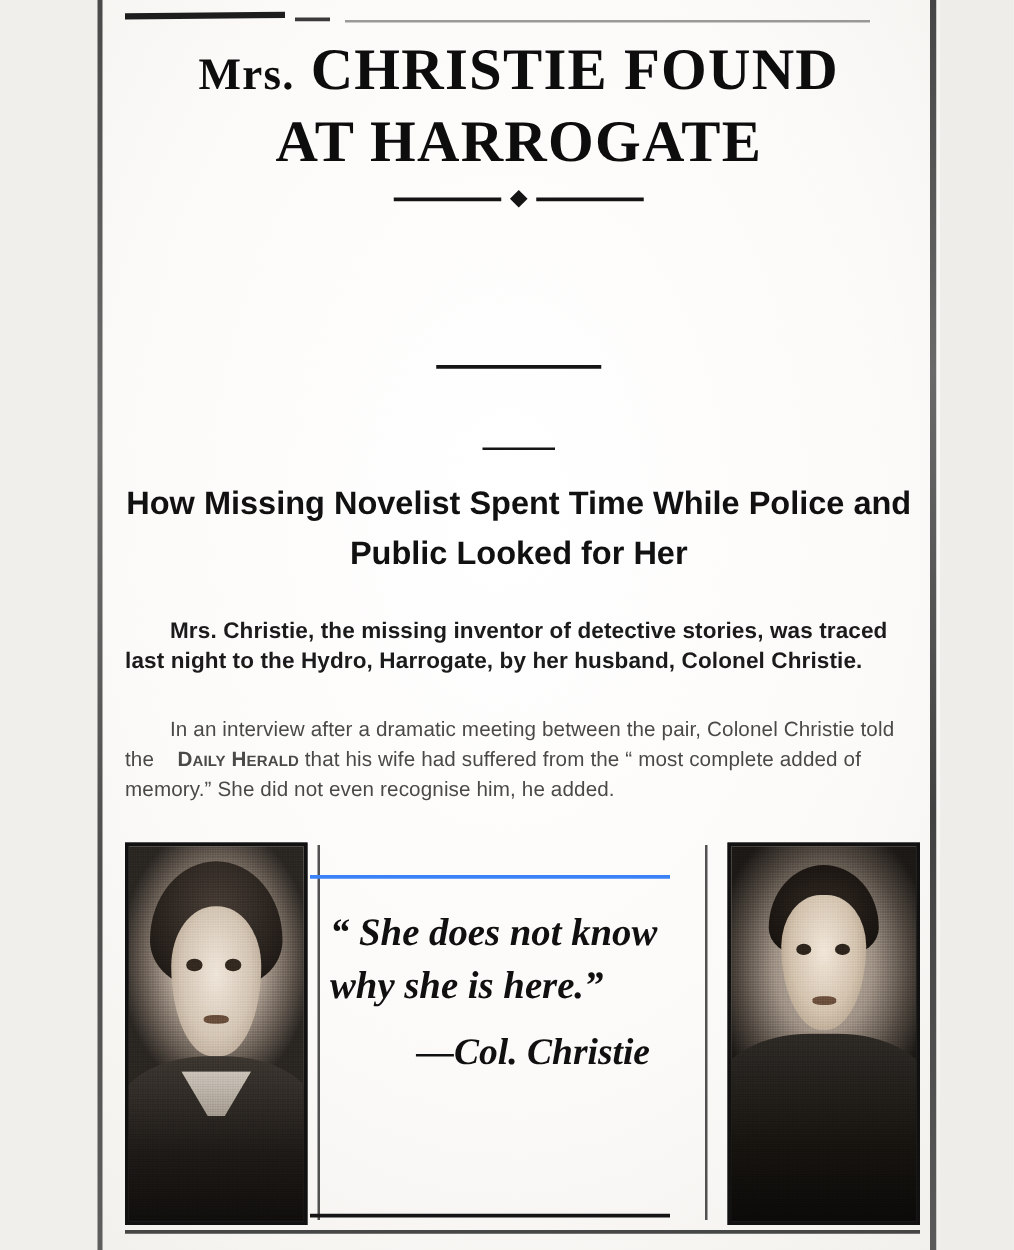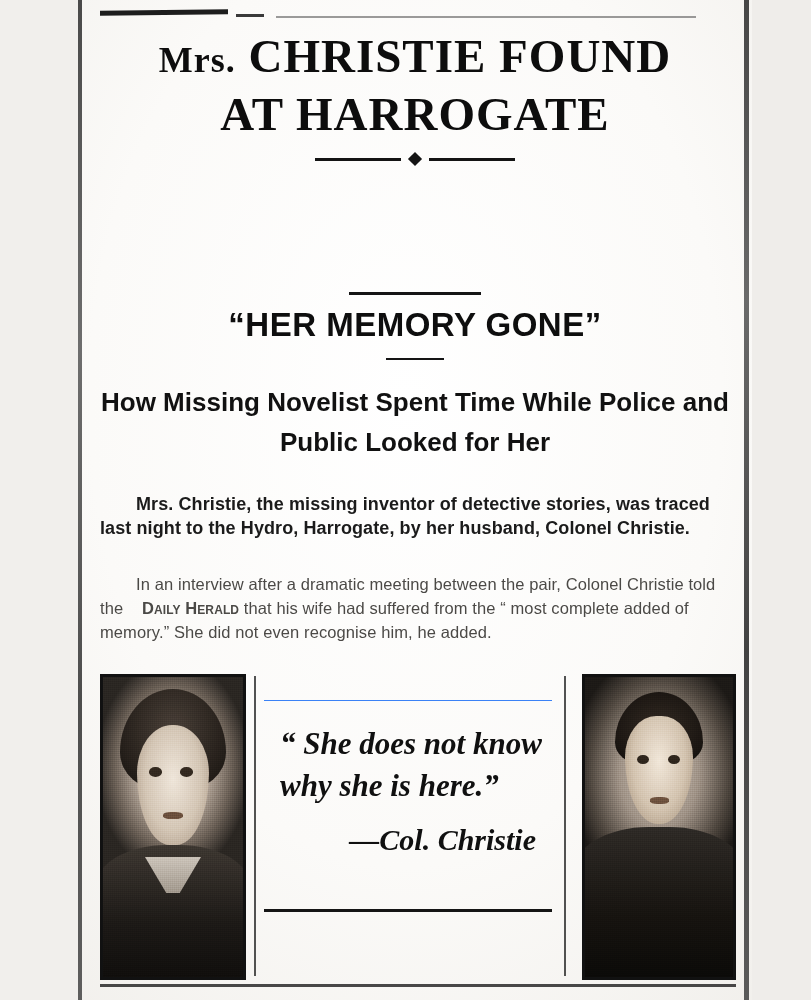--- a/index.html
+++ b/index.html
@@ -351,25 +351,25 @@
     background-image:
       repeating-linear-gradient(0deg, rgba(255,255,255,.05) 0 1px, rgba(0,0,0,.05) 1px 2px),
       repeating-linear-gradient(90deg, rgba(255,255,255,.04) 0 1px, rgba(0,0,0,.04) 1px 2px);
     mix-blend-mode: overlay;
     pointer-events: none;
   }
 
   
   #pullquote {
     position: absolute;
-    left: 178px;
+    left: 162px;
     top: 700px;
     width: 288px;
-    height: 212px;
-    border-top: 1px solid #3b82f6;
+    height: 274px;
+    border-top: 3px solid #3b82f6;
     border-bottom: 3px solid #151515;
     box-sizing: border-box;
     padding: 22px 10px 0 16px;
   }
   #pullquote .pq-text {
     font-family: "Liberation Serif", serif;
     font-style: italic;
     font-weight: bold;
     font-size: 31px;
     line-height: 42px;
@@ -427,21 +427,20 @@
 
     <div class="rule-orn" id="orn1">
       <div class="bar l"></div>
       <div class="dia"></div>
       <div class="bar r"></div>
     </div>
 
 
     <div class="rule-short" id="rule2"></div>
 
-    <div id="quotehead">“HER MEMORY GONE”</div>
 
     <div class="rule-short" id="rule3"></div>
 
     <div class="deck" id="deck2">How Missing Novelist Spent Time While Police and Public Looked for Her</div>
 
     <div class="body-copy" id="para1">Mrs. Christie, the missing inventor of detective stories, was traced last night to the Hydro, Harrogate, by her husband, Colonel Christie.</div>
 
     <div class="body-copy" id="para2"><span>In an interview after a dramatic meeting between the pair, Colonel Christie told the </span><span class="sc">Daily Herald</span><span> that his wife had suffered from the “ most complete added of memory.”  She did not even recognise him, he added.</span></div>
 
     <div class="photo" id="photo-left">

